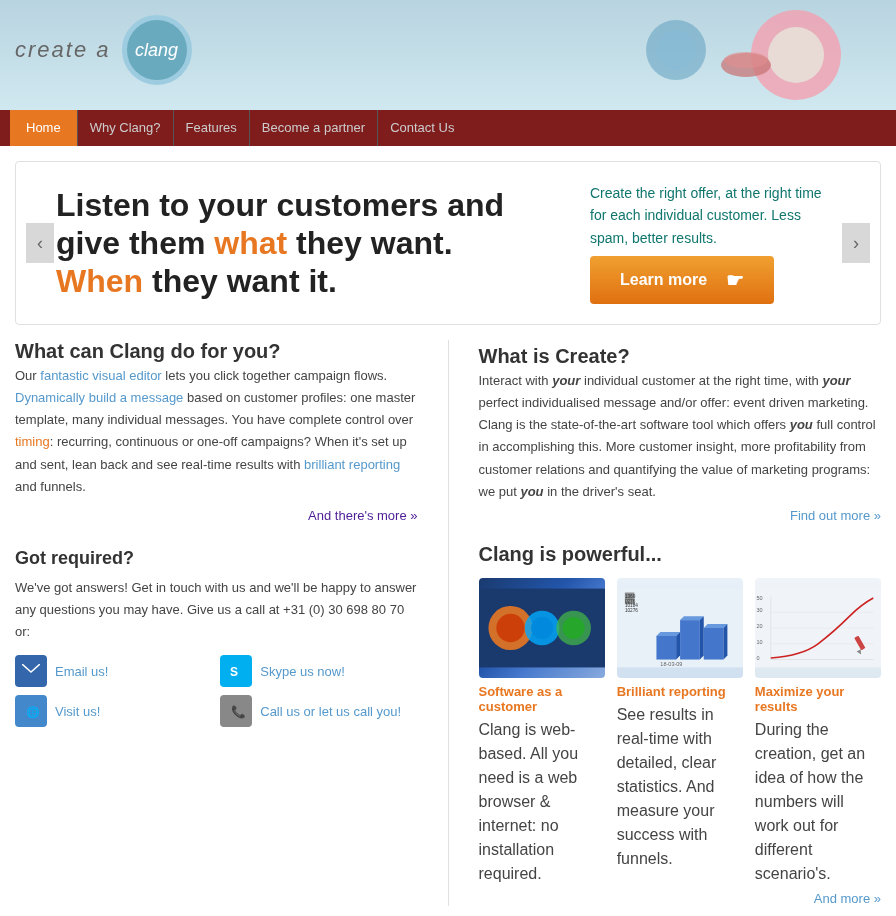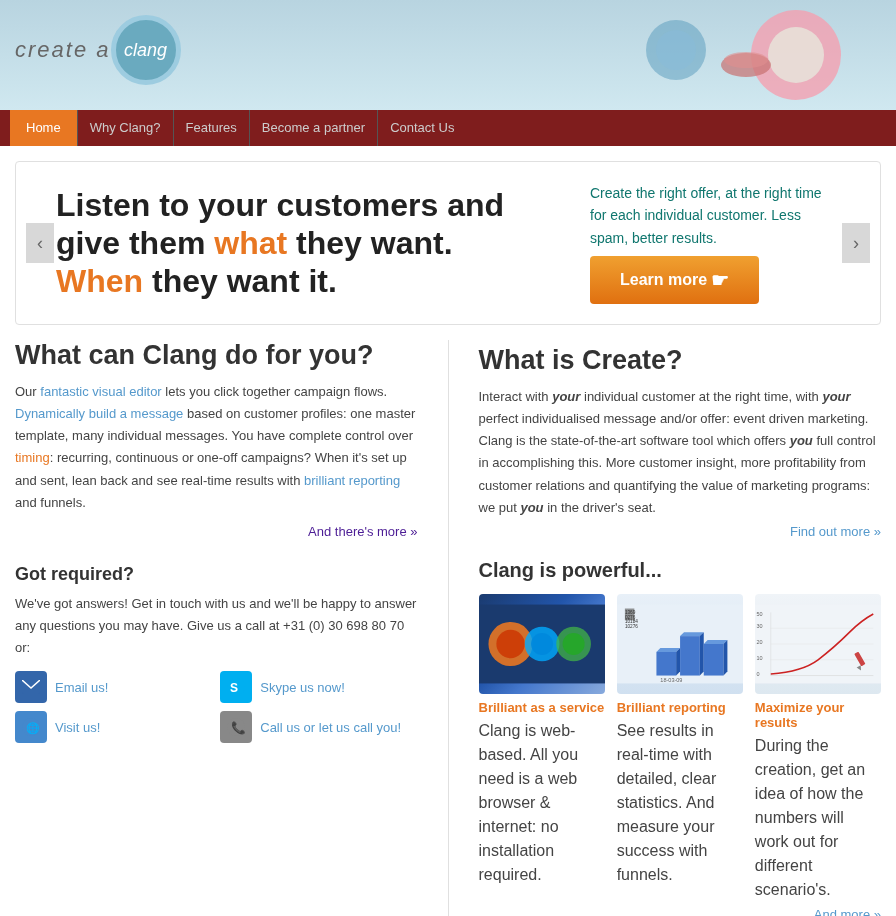--- a/index.html
+++ b/index.html
@@ -14,31 +14,31 @@
     nav a { color: #ccc; text-decoration: none; font-size: 13px; padding: 0 12px; border-right: 1px solid #555; line-height: 36px; }
     nav a:last-child { border-right: none; }
     nav a.active { background: #e87722; color: #fff; padding: 0 16px; }
 
     
     .hero { background: #fff; border: 1px solid #e0e0e0; margin: 15px; padding: 20px 40px; display: flex; align-items: center; position: relative; border-radius: 4px; }
     .hero-left { flex: 1; }
     .hero-left h1 { font-size: 32px; font-weight: bold; color: #222; line-height: 1.2; }
     .hero-right { width: 280px; padding-left: 30px; }
     .hero-right p { font-size: 14px; color: #0f766e; line-height: 1.6; margin-bottom: 7px; }
-    .learn-more-btn { background: linear-gradient(to bottom, #f0a030, #e07010); color: #fff; border: none; padding: 12px 30px; font-size: 16px; font-weight: bold; cursor: pointer; border-radius: 4px; display: inline-flex; align-items: center; gap: 4px; }
+    .learn-more-btn { background: linear-gradient(to bottom, #f0a030, #e07010); color: #fff; border: none; padding: 12px 30px; font-size: 16px; font-weight: bold; cursor: pointer; border-radius: 4px; display: inline-flex; align-items: center; gap: 19px; }
     .arrow-nav { position: absolute; top: 50%; transform: translateY(-50%); background: rgba(200,200,200,0.7); border: none; width: 28px; height: 40px; cursor: pointer; font-size: 18px; color: #666; display: flex; align-items: center; justify-content: center; }
     .arrow-nav.left { left: 10px; }
     .arrow-nav.right { right: 10px; }
 
     
     .main-content { display: flex; gap: 0; margin: 0 15px; }
     .left-col { flex: 1; padding-right: 30px; border-right: 1px solid #e0e0e0; }
     .right-col { flex: 1; padding-left: 30px; }
 
-    .section-title { font-size: 27px; color: #333; margin-bottom: 10px; font-weight: bold; }
+    .section-title { font-size: 20px; color: #333; margin-bottom: 2px; font-weight: bold; }
     .body-text { font-size: 13px; color: #444; line-height: 1.7; margin-bottom: 10px; }
     .body-text a { color: #5599cc; text-decoration: none; }
     .body-text .orange-link { color: #e87722; }
 
     .and-more-link { color: #4c1d95; font-size: 13px; text-decoration: none; display: block; text-align: right; margin-top: 5px; }
     .find-out-link { color: #5599cc; font-size: 13px; text-decoration: none; display: block; text-align: right; margin-top: 5px; }
 
     
     .got-questions { margin-top: 25px; }
     .got-questions h2 { font-size: 18px; font-weight: bold; margin-bottom: 8px; }
@@ -65,21 +65,21 @@
 
     
     .bottom-section { margin: 15px; border-top: 1px solid #e0e0e0; padding-top: 15px; }
 
     .right-col-content { margin-top: 5px; }
   </style>
 </head>
 <body>
 
 <div class="header-banner">
-  <div style="position:absolute;left:15px;top:15px;display:flex;align-items:center;gap:0;">
+  <div style="position:absolute;left:15px;top:15px;display:flex;align-items:center;gap:11px;">
     <span style="font-size:22px;color:#666;font-style:italic;letter-spacing:2px;">create a</span>
     <div class="logo-circle">
       <span>clang</span>
     </div>
   </div>
 
   <div style="position:absolute;right:0;top:0;width:300px;height:110px;overflow:hidden;">
     <svg width="300" height="110">
 
       <circle cx="200" cy="55" r="45" fill="#f4a0b0" opacity="0.8"></circle>
@@ -196,21 +196,21 @@
                 <rect width="160" height="100" fill="#1a3a6e"></rect>
 
                 <circle cx="40" cy="50" r="28" fill="#e87722" opacity="0.9"></circle>
                 <circle cx="40" cy="50" r="18" fill="#cc3300" opacity="0.8"></circle>
                 <circle cx="80" cy="50" r="22" fill="#00aaff" opacity="0.8"></circle>
                 <circle cx="80" cy="50" r="14" fill="#0088dd" opacity="0.9"></circle>
                 <circle cx="120" cy="50" r="22" fill="#44bb44" opacity="0.7"></circle>
                 <circle cx="120" cy="50" r="14" fill="#22aa22" opacity="0.8"></circle>
               </svg>
             </div>
-            <div class="feature-title">Brilliant as a service</div>
+            <div class="feature-title">Software as a customer</div>
             <div class="feature-desc">Clang is web-based. All you need is a web browser &amp; internet: no installation required.</div>
           </div>
 
           <div class="feature-card">
             <div class="feature-img feature-img-chart">
               <svg width="100%" height="100" viewBox="0 0 160 100">
                 <rect width="160" height="100" fill="#e8f0f8"></rect>
 
                 <rect x="10" y="5" width="12" height="15" fill="#666" opacity="0.7"></rect>
                 <text x="10" y="12" font-size="6" fill="#333">1369</text>

